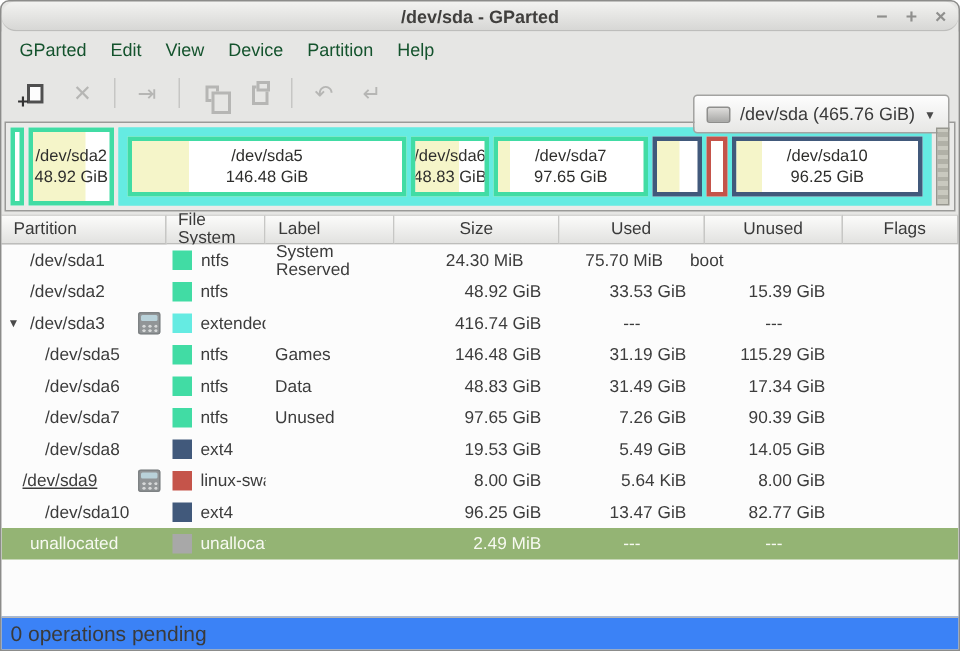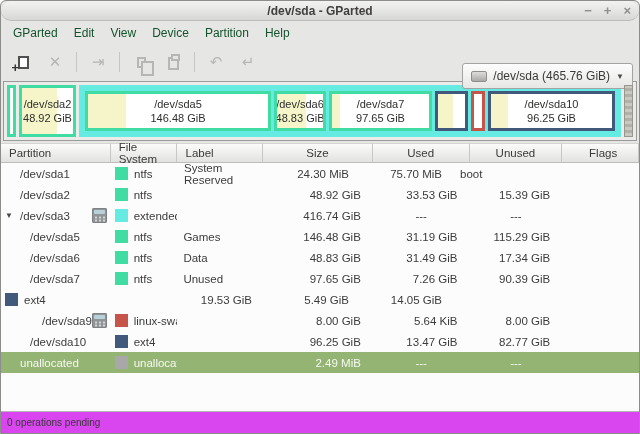--- a/index.html
+++ b/index.html
@@ -64,22 +64,22 @@
   .expander{position:absolute;left:4px;font-size:8px;color:#4a4a4a;}
   .pname{white-space:nowrap;}
   .key-icon{position:absolute;right:4px;width:15px;height:15px;border-radius:2px;background:#919597;
     box-shadow:inset 0 0 0 1px #7e8284;}
   .key-icon::before{content:"";position:absolute;left:2px;top:2px;width:11px;height:4px;background:#b9d2da;border-radius:1px;}
   .key-icon::after{content:"";position:absolute;left:2px;top:8px;width:11px;height:6px;
     background-image:radial-gradient(circle,#d6d8d8 1px,transparent 1.2px);background-size:4px 3px;}
   .swatch{width:13px;height:13px;margin-right:6px;flex:0 0 13px;}
   .fsname{white-space:nowrap;}
   
-  .statusbar{height:22px;flex:0 0 22px;border-top:1px solid #b7b7b5;background:#d946ef;
-    font-size:10px;line-height:21px;padding-left:6px;color:#3a3a3a;}
+  .statusbar{height:22px;flex:0 0 22px;border-top:1px solid #b7b7b5;background:#3b82f6;
+    font-size:14px;line-height:21px;padding-left:6px;color:#3a3a3a;}
 </style>
 </head>
 <body>
 
 <div class="window">
 
   <div class="titlebar">
     <div class="title">/dev/sda - GParted</div>
     <div class="winbtns">
       <span class="winbtn">−</span>
@@ -271,33 +271,36 @@
           <span class="swatch" style="background: rgb(65, 220, 164);"></span>
           <span class="fsname">ntfs</span>
         </div>
         <div class="c col2">Unused</div>
         <div class="c col3 num">97.65 GiB</div>
         <div class="c col4 num">7.26 GiB</div>
         <div class="c col5 num">90.39 GiB</div>
         <div class="c col6"></div>
       </div>
       <div class="row">
+        <div class="c col0">
+          <span class="pname" style="margin-left: 29px;">/dev/sda8</span>
+        </div>
         <div class="c col1">
           <span class="swatch" style="background: rgb(65, 89, 123);"></span>
           <span class="fsname">ext4</span>
         </div>
         <div class="c col2"></div>
         <div class="c col3 num">19.53 GiB</div>
         <div class="c col4 num">5.49 GiB</div>
         <div class="c col5 num">14.05 GiB</div>
         <div class="c col6"></div>
       </div>
       <div class="row">
         <div class="c col0">
-          <span class="pname" style="margin-left: 41px;">/dev/sda9</span>
+          <span class="pname" style="margin-left: 14px; text-decoration: underline;">/dev/sda9</span>
           <span class="key-icon"></span>
         </div>
         <div class="c col1">
           <span class="swatch" style="background: rgb(197, 84, 74);"></span>
           <span class="fsname">linux-swap</span>
         </div>
         <div class="c col2"></div>
         <div class="c col3 num">8.00 GiB</div>
         <div class="c col4 num">5.64 KiB</div>
         <div class="c col5 num">8.00 GiB</div>

